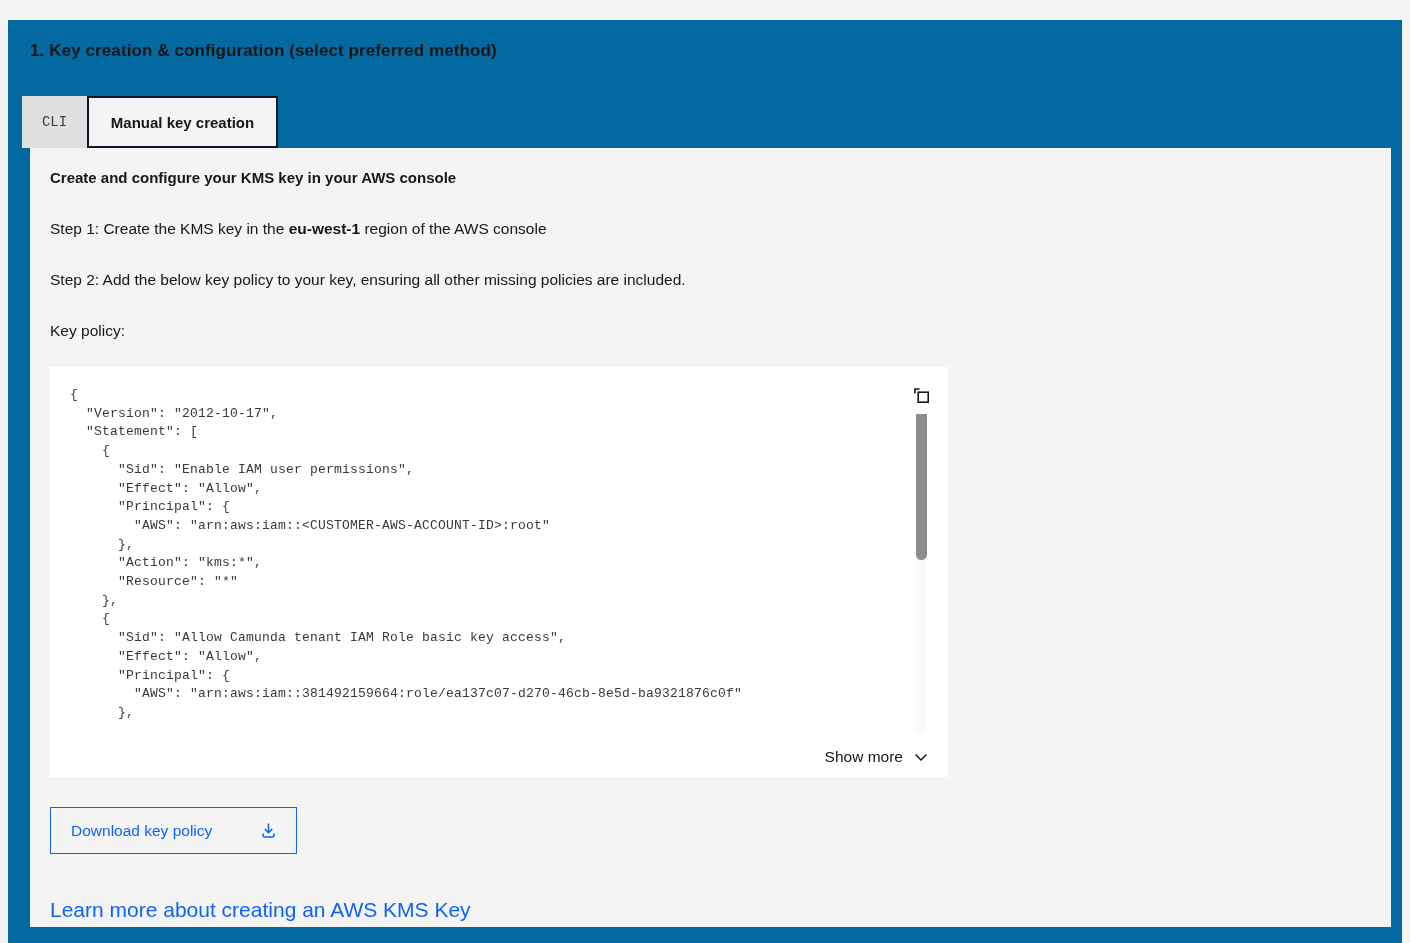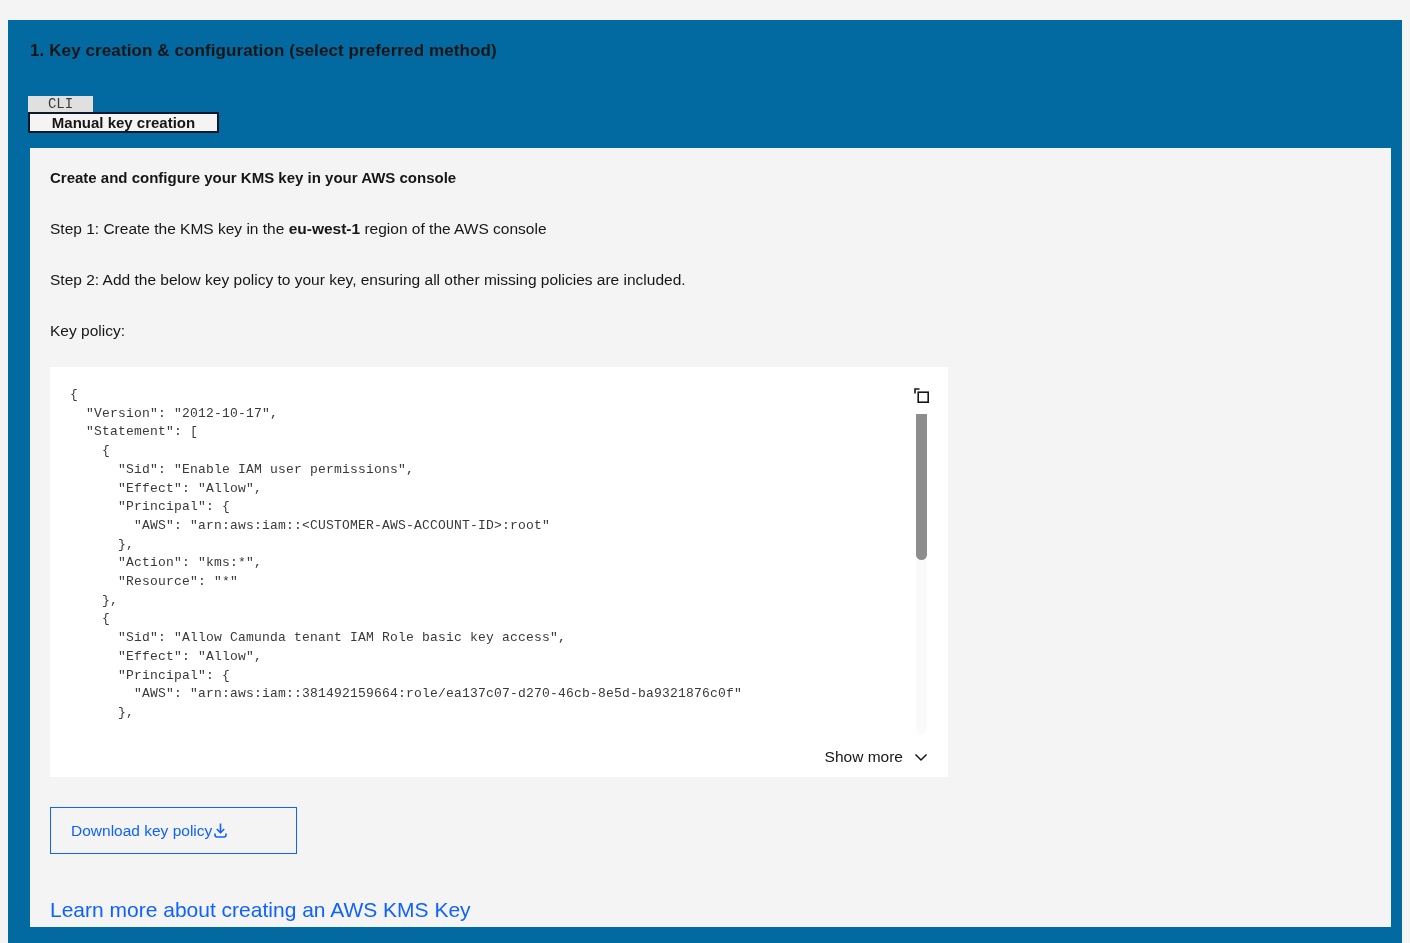--- a/index.html
+++ b/index.html
@@ -28,23 +28,22 @@
     font-weight: 700;
     line-height: 22px;
     letter-spacing: 0.1px;
     padding-left: 8px;
     color: #161616;
   }
   .tabs {
     display: flex;
     align-items: stretch;
     margin-top: 34px;
-    margin-left: 6px;
+    margin-left: 0;
     height: 52px;
-    flex-direction: column;
   }
   .tab {
     border: none;
     cursor: pointer;
     font-family: inherit;
     display: flex;
     align-items: center;
     justify-content: center;
   }
   .tab-cli {
@@ -147,21 +146,21 @@
     margin-top: 30px;
     width: 247px;
     height: 47px;
     background: transparent;
     border: 1px solid #0f62fe;
     color: #0f62fe;
     font-family: inherit;
     font-size: 15.5px;
     display: flex;
     align-items: center;
-    justify-content: flex-start;
+    justify-content: space-between;
     padding: 0 19px 0 20px;
     cursor: pointer;
   }
   .learn-more {
     display: inline-block;
     margin-top: 28px;
     font-size: 21px;
     line-height: 20px;
     color: #0f62fe;
     text-decoration: none;

